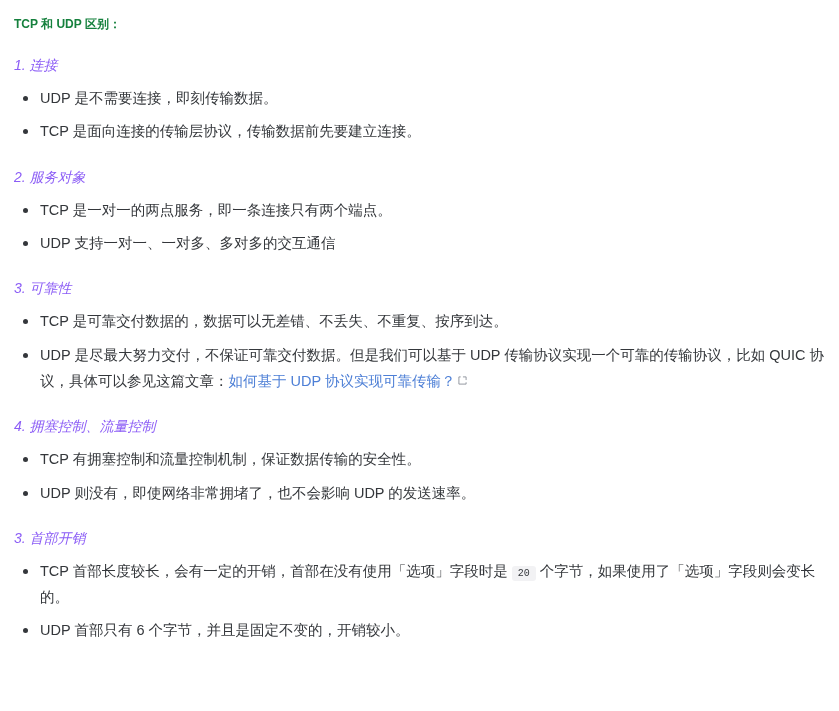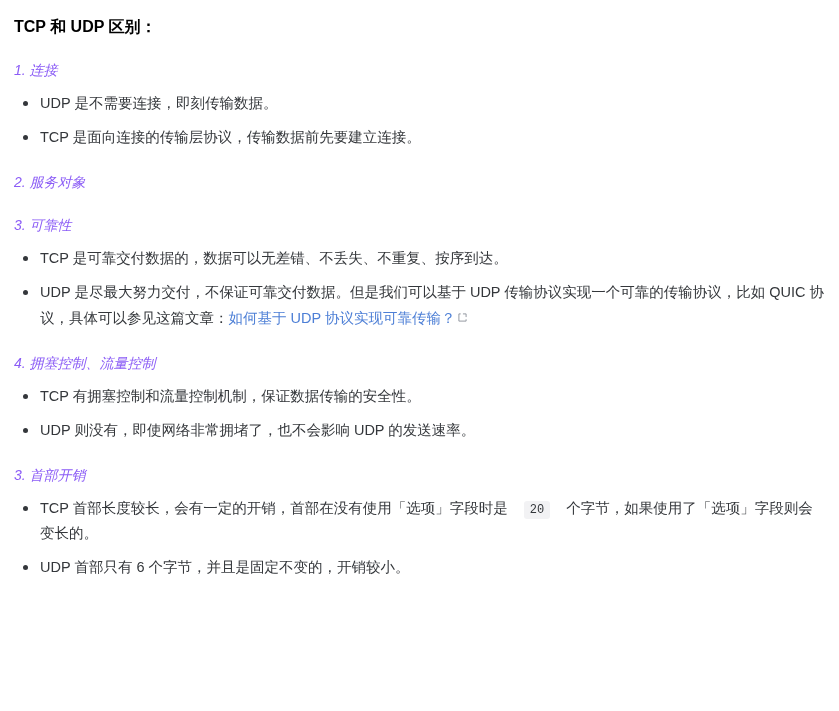--- a/index.html
+++ b/index.html
@@ -13,23 +13,23 @@
     font-family: "Liberation Sans", sans-serif;
     color: #2c3e50;
     overflow: hidden;
   }
   .page {
     padding: 12px 14px 0 14px;
     box-sizing: border-box;
     width: 839px;
   }
   .doc-title {
-    font-size: 16px;
+    font-size: 12px;
     font-weight: bold;
-    color: #000000;
+    color: #15803d;
     margin: 4px 0 22px 0;
     line-height: 1.4;
   }
   .section-heading {
     font-size: 14px;
     font-style: italic;
     font-weight: normal;
     color: #8b5cf6;
     margin: 0 0 10px 0;
     line-height: 1.5;
@@ -65,46 +65,50 @@
     text-decoration: none;
     font-weight: normal;
   }
   .ext-icon {
     display: inline-block;
     margin-left: 3px;
     vertical-align: 1px;
   }
   code.inline-code {
     font-family: "Liberation Mono", monospace;
-    font-size: 12px;
+    font-size: 10px;
     background: #f2f2f4;
     color: #34373b;
     padding: 2px 6px;
     border-radius: 3px;
-    margin: 0 16px;
+    margin: 0 4px;
     text-align: right;
   }
 </style>
 </head>
 <body>
 
 <div class="page">
 
   <h1 class="doc-title">TCP 和 UDP 区别：</h1>
 
   <div class="section">
     <div class="section-heading">1. 连接</div>
     <ul class="bullets">
       <li><span>UDP 是不需要连接，即刻传输数据。</span></li>
       <li><span>TCP 是面向连接的传输层协议，传输数据前先要建立连接。</span></li>
     </ul>
   </div>
 
   <div class="section">
     <div class="section-heading">2. 服务对象</div>
+    <ul class="bullets">
+      <li><span>TCP 是一对一的两点服务，即一条连接只有两个端点。</span></li>
+      <li><span>UDP 支持一对一、一对多、多对多的交互通信</span></li>
+    </ul>
   </div>
 
   <div class="section">
     <div class="section-heading">3. 可靠性</div>
     <ul class="bullets">
       <li><span>TCP 是可靠交付数据的，数据可以无差错、不丢失、不重复、按序到达。</span></li>
       <li>
         <span>UDP 是尽最大努力交付，不保证可靠交付数据。但是我们可以基于 UDP 传输协议实现一个可靠的传输协议，比如 QUIC 协议，具体可以参见这篇文章：</span><a class="inline-link" href="#">如何基于 UDP 协议实现可靠传输？</a><span class="ext-icon"><svg width="9" height="9" viewBox="0 0 10 10">
               <path d="M3 1 H1 V9 H9 V7" fill="none" stroke="#8a8f98" stroke-width="1"></path>
               <path d="M5.5 1 H9 V4.5" fill="none" stroke="#8a8f98" stroke-width="1"></path>

